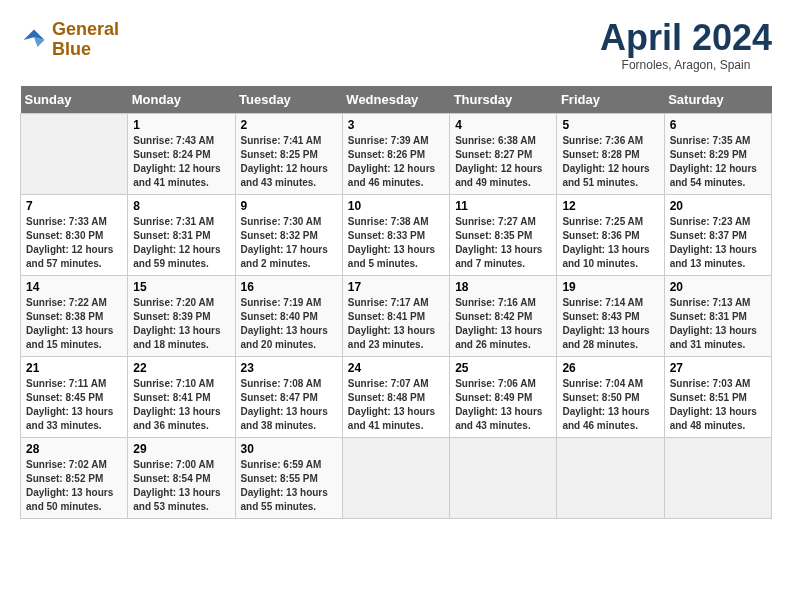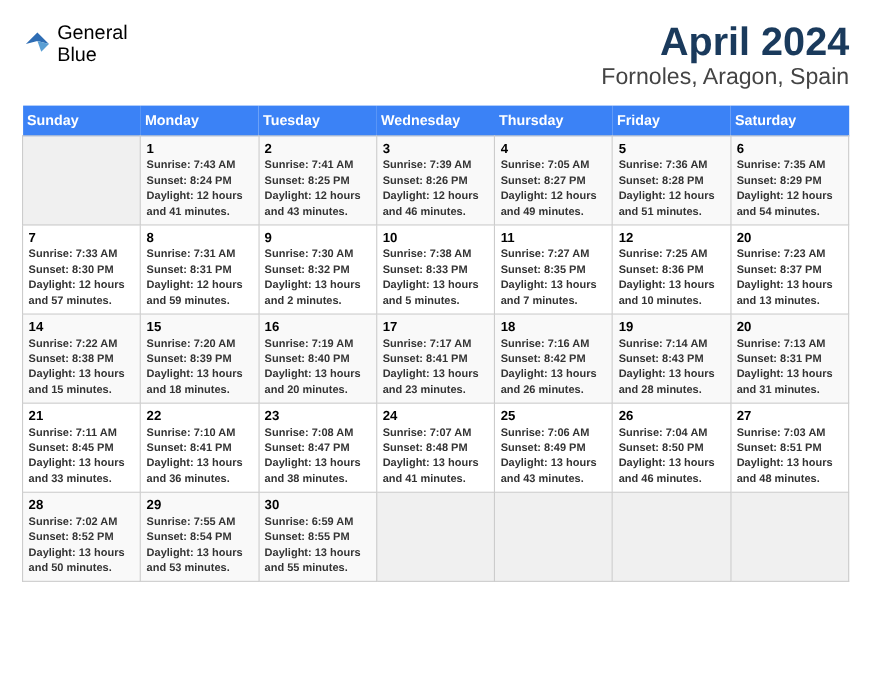--- a/index.html
+++ b/index.html
@@ -16,49 +16,49 @@
       align-items: flex-start;
       margin-bottom: 14px;
     }
     .logo {
       display: flex;
       align-items: center;
       gap: 4px;
     }
     .logo-text {
       font-size: 18px;
-      font-weight: normal;
-      color: #000000;
+      font-weight: bold;
+      color: #a16207;
       line-height: 1.1;
     }
     .logo-bird {
       width: 28px;
       height: 28px;
     }
     .title-block {
-      text-align: right;
+      text-align: center;
     }
     .main-title {
       font-size: 36px;
       font-weight: bold;
       color: #1a3a5c;
       line-height: 1;
     }
     .subtitle {
-      font-size: 21px;
+      font-size: 12px;
       color: #444;
       margin-top: 2px;
     }
     .calendar {
       width: 100%;
       border-collapse: collapse;
       font-size: 11px;
     }
     .calendar th {
-      background-color: #3b82f6;
+      background-color: #737373;
       color: #fff;
       padding: 6px 4px;
       text-align: left;
       font-size: 13px;
       font-weight: bold;
     }
     .calendar td {
       border: 1px solid #ccc;
       vertical-align: top;
       padding: 4px 5px;
@@ -143,21 +143,21 @@
         <span class="day-num">3</span>
         <div class="day-info">
           <div>Sunrise: 7:39 AM</div>
           <div>Sunset: 8:26 PM</div>
           <div>Daylight: 12 hours and 46 minutes.</div>
         </div>
       </td>
         <td>
         <span class="day-num">4</span>
         <div class="day-info">
-          <div>Sunrise: 7:05 AM</div>
+          <div>Sunrise: 6:38 AM</div>
           <div>Sunset: 8:27 PM</div>
           <div>Daylight: 12 hours and 49 minutes.</div>
         </div>
       </td>
         <td>
         <span class="day-num">5</span>
         <div class="day-info">
           <div>Sunrise: 7:36 AM</div>
           <div>Sunset: 8:28 PM</div>
           <div>Daylight: 12 hours and 51 minutes.</div>
@@ -187,21 +187,21 @@
           <div>Sunrise: 7:31 AM</div>
           <div>Sunset: 8:31 PM</div>
           <div>Daylight: 12 hours and 59 minutes.</div>
         </div>
       </td>
         <td>
         <span class="day-num">9</span>
         <div class="day-info">
           <div>Sunrise: 7:30 AM</div>
           <div>Sunset: 8:32 PM</div>
-          <div>Daylight: 13 hours and 2 minutes.</div>
+          <div>Daylight: 17 hours and 2 minutes.</div>
         </div>
       </td>
         <td>
         <span class="day-num">10</span>
         <div class="day-info">
           <div>Sunrise: 7:38 AM</div>
           <div>Sunset: 8:33 PM</div>
           <div>Daylight: 13 hours and 5 minutes.</div>
         </div>
       </td>
@@ -351,21 +351,21 @@
         <span class="day-num">28</span>
         <div class="day-info">
           <div>Sunrise: 7:02 AM</div>
           <div>Sunset: 8:52 PM</div>
           <div>Daylight: 13 hours and 50 minutes.</div>
         </div>
       </td>
         <td>
         <span class="day-num">29</span>
         <div class="day-info">
-          <div>Sunrise: 7:55 AM</div>
+          <div>Sunrise: 7:00 AM</div>
           <div>Sunset: 8:54 PM</div>
           <div>Daylight: 13 hours and 53 minutes.</div>
         </div>
       </td>
         <td>
         <span class="day-num">30</span>
         <div class="day-info">
           <div>Sunrise: 6:59 AM</div>
           <div>Sunset: 8:55 PM</div>
           <div>Daylight: 13 hours and 55 minutes.</div>

